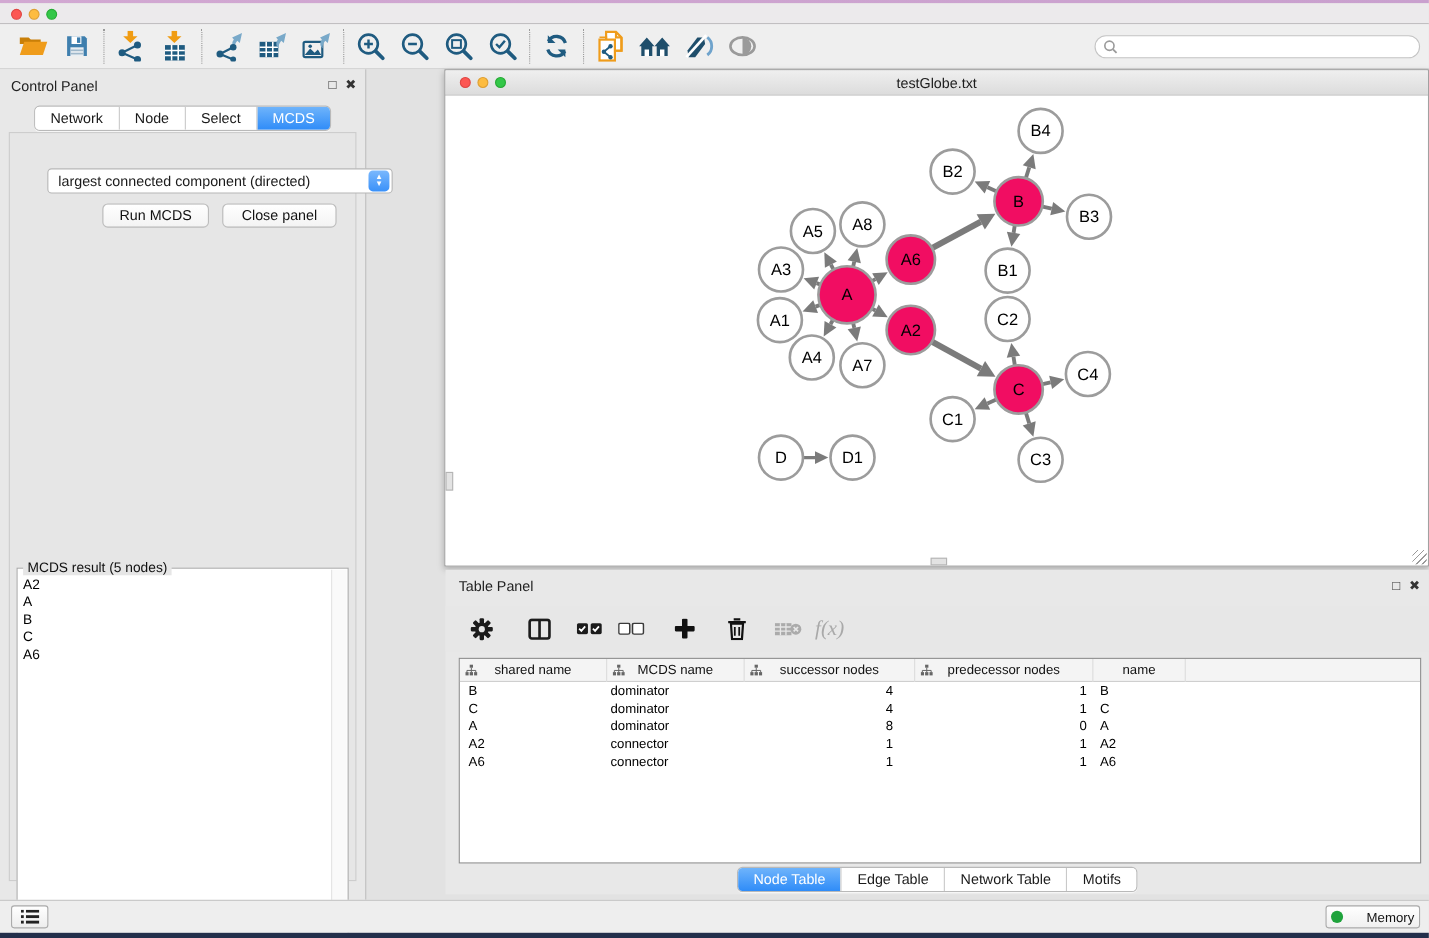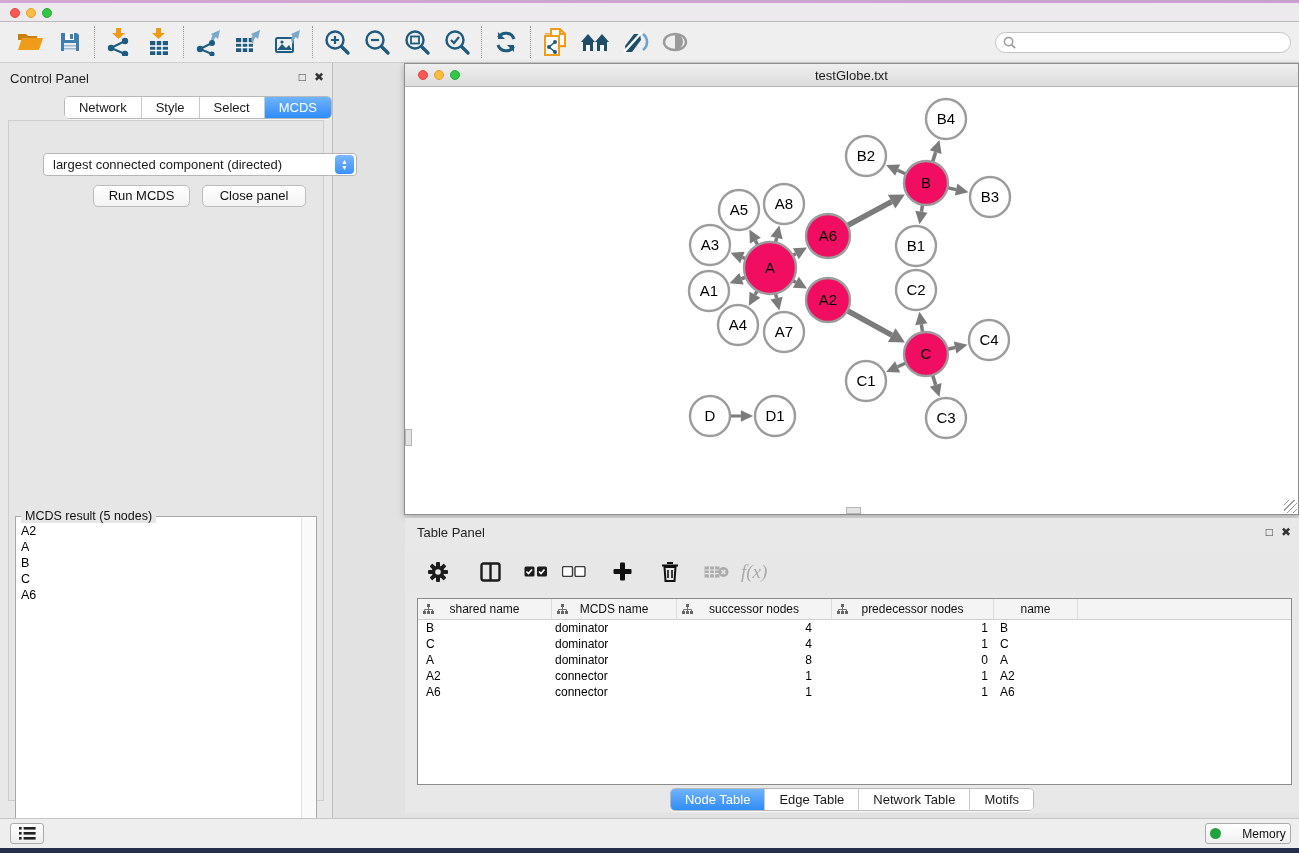--- a/index.html
+++ b/index.html
@@ -25,21 +25,21 @@
   #toolbar-search input { border:none; outline:none; flex:1; font-size:12px; background:transparent; margin-left:4px; }
 
   
   #workspace { position:absolute; left:0; top:63px; width:1299px; height:755px; background:#e2e2e2; }
 
   
   #control-panel { position:absolute; left:0; top:63px; width:333px; height:755px; background:#e8e8e8; border-right:1px solid #bdbdbd; }
   #cp-header { position:absolute; left:10px; top:8px; font-size:13px; color:#222; }
   .panel-winbtns { position:absolute; top:7px; right:8px; display:flex; gap:8px; color:#333; font-size:12px; }
   .panel-winbtns span { cursor:default; }
-  #cp-tabs { position:absolute; left:0; right:0; top:33px; display:flex; justify-content:flex-end; }
+  #cp-tabs { position:absolute; left:0; right:0; top:33px; display:flex; justify-content:center; }
   .seg-group { display:flex; background:#fff; border:1px solid #b9b9b9; border-radius:5px; overflow:hidden; box-shadow:0 1px 0 rgba(255,255,255,.6); }
   .seg-tab { padding:3px 14px; font-size:13px; color:#1a1a1a; background:#fff; border-left:1px solid #c9c9c9; min-width:52px; text-align:center; }
   .seg-tab:first-child { border-left:none; }
   .seg-tab.selected { background:linear-gradient(#6fb4fb,#2f8cf8); color:#fff; }
   #cp-inner { position:absolute; left:8px; top:57px; right:8px; bottom:17px; background:#e6e6e6; border:1px solid #cdcdcd; }
   #opt-label { position:absolute; left:0; right:0; top:16px; text-align:center; font-size:13px; color:#111; }
   #criterion-select { position:absolute; left:34px; top:32px; width:314px; height:23px; background:#fff; border:1px solid #b6b6b6; border-radius:4px; display:flex; align-items:center; }
   #criterion-select .val { flex:1; padding-left:9px; font-size:13px; white-space:nowrap; }
   #criterion-select .stepper { width:19px; height:19px; margin-right:2px; border-radius:4px; background:linear-gradient(#7ab8fd,#3a91f9); display:flex; flex-direction:column; align-items:center; justify-content:center; color:#fff; font-size:7px; line-height:6px; }
   .mac-btn { position:absolute; height:22px; background:linear-gradient(#ffffff,#f3f3f3); border:1px solid #bcbcbc; border-radius:5px; font-size:13px; text-align:center; line-height:20px; color:#111; }
@@ -242,21 +242,21 @@
 
 <div id="control-panel">
   <div id="cp-header">Control Panel</div>
   <div class="panel-winbtns">
     <span>□</span>
     <span>✖</span>
   </div>
   <div id="cp-tabs">
     <div class="seg-group" id="cp-tab-group">
         <div class="seg-tab">Network</div>
-        <div class="seg-tab">Style</div>
+        <div class="seg-tab">Node</div>
         <div class="seg-tab">Select</div>
         <div class="seg-tab selected">MCDS</div>
       </div>
   </div>
   <div id="cp-inner">
     <div id="criterion-select">
       <div class="val">largest connected component (directed)</div>
       <div class="stepper">
           <span>▲</span>
           <span>▼</span>

